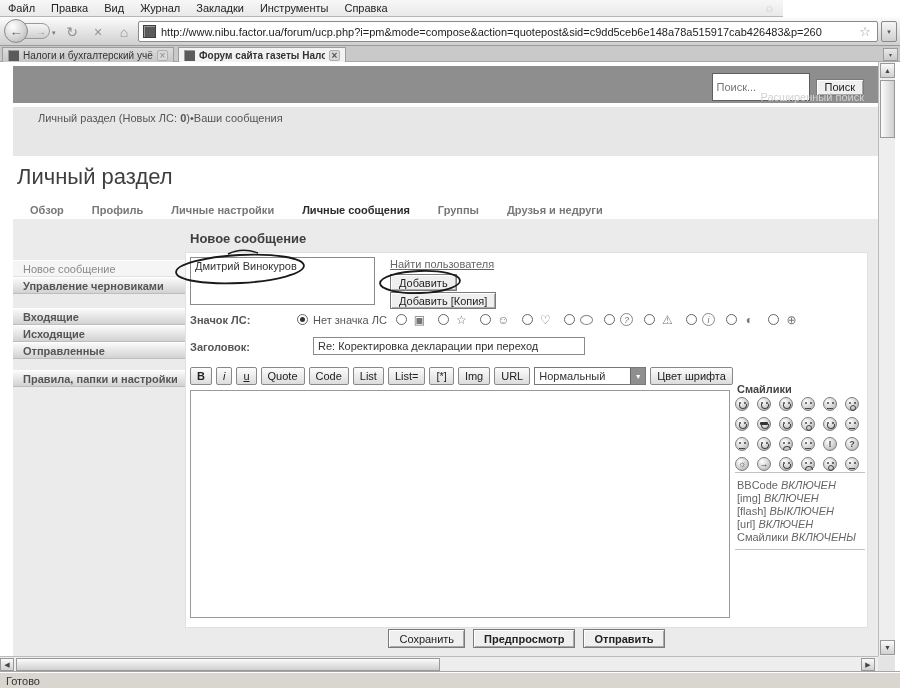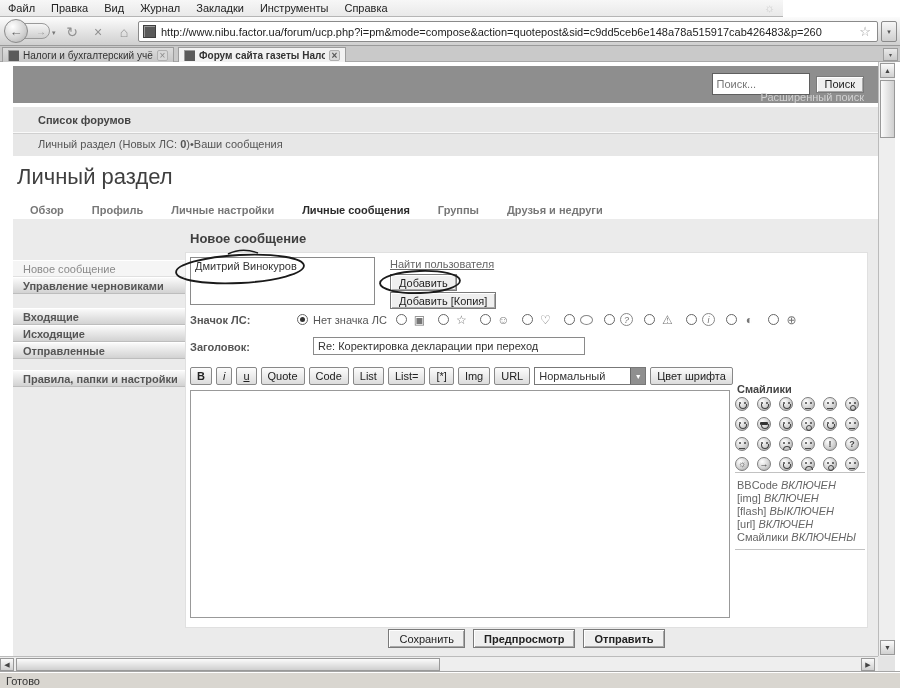--- a/index.html
+++ b/index.html
@@ -54,21 +54,21 @@
   .hscroll{position:absolute;left:0;top:656px;width:878px;height:16px;background:#eeeeee;border-top:1px solid #bbb;}
   .hthumb{position:absolute;left:16px;top:1px;width:424px;height:13px;background:linear-gradient(#fbfbfb,#cfcfcf);
     border:1px solid #999;cursor:grab;}
   .corner{position:absolute;left:878px;top:656px;width:17px;height:16px;background:#e4e4e4;}
   .statusbar{position:absolute;left:0;top:672px;width:900px;height:16px;background:#d9d6d0;border-top:1px solid #fff;
     box-shadow:0 -1px 0 #a5a5a5;display:flex;align-items:center;padding-left:6px;font-size:11px;color:#333;}
 
   
   .band{position:absolute;left:13px;top:66px;width:865px;height:37px;background:#8e8e8e;}
   .searchrow{position:absolute;right:14px;top:7px;display:flex;gap:6px;align-items:center;}
-  .searchinput{width:98px;height:22px;border:1px solid #5f5f5f;font-size:11px;padding:1px 4px;color:#555;
+  .searchinput{width:98px;height:28px;border:1px solid #5f5f5f;font-size:11px;padding:1px 4px;color:#555;
     font-family:"Liberation Sans",sans-serif;}
   .btn{background:#efefef;border:1px solid #7a7a7a;box-shadow:inset 1px 1px 0 #fff,inset -1px -1px 0 #a8a8a8;
     font-size:11px;color:#222;padding:1px 8px;height:17px;display:inline-flex;align-items:center;justify-content:center;
     cursor:pointer;font-family:"Liberation Sans",sans-serif;}
   .advsearch{position:absolute;right:14px;top:25px;color:#d2d2d2;font-size:11px;cursor:pointer;}
 
   .navbox{position:absolute;left:13px;top:107px;width:865px;height:49px;background:#e7e7e7;}
   .navrow1{height:26px;display:flex;align-items:center;padding-left:25px;font-weight:bold;color:#444;
     border-bottom:1px solid #f9f9f9;box-shadow:0 1px 0 #d0d0d0;}
   .navrow2{height:22px;display:flex;align-items:center;padding-left:25px;color:#555;}
@@ -193,23 +193,20 @@
 
   <div class="band">
     <div class="searchrow">
       <input class="searchinput" placeholder="Поиск..." style="">
       <button class="btn">Поиск</button>
     </div>
     <span class="advsearch">Расширенный поиск</span>
   </div>
 
   <div class="navbox">
-    <div class="navrow1">
-      <span>Список форумов</span>
-    </div>
     <div class="navrow2">
       <span><span>Личный раздел (Новых ЛС: </span><span class="crumb-count">0</span><span>)</span></span>
       <span>•</span>
       <span>Ваши сообщения</span>
     </div>
   </div>
 
   <div class="pagetitle">Личный раздел</div>
   <div class="pagetabs">
     <span>Обзор</span>

